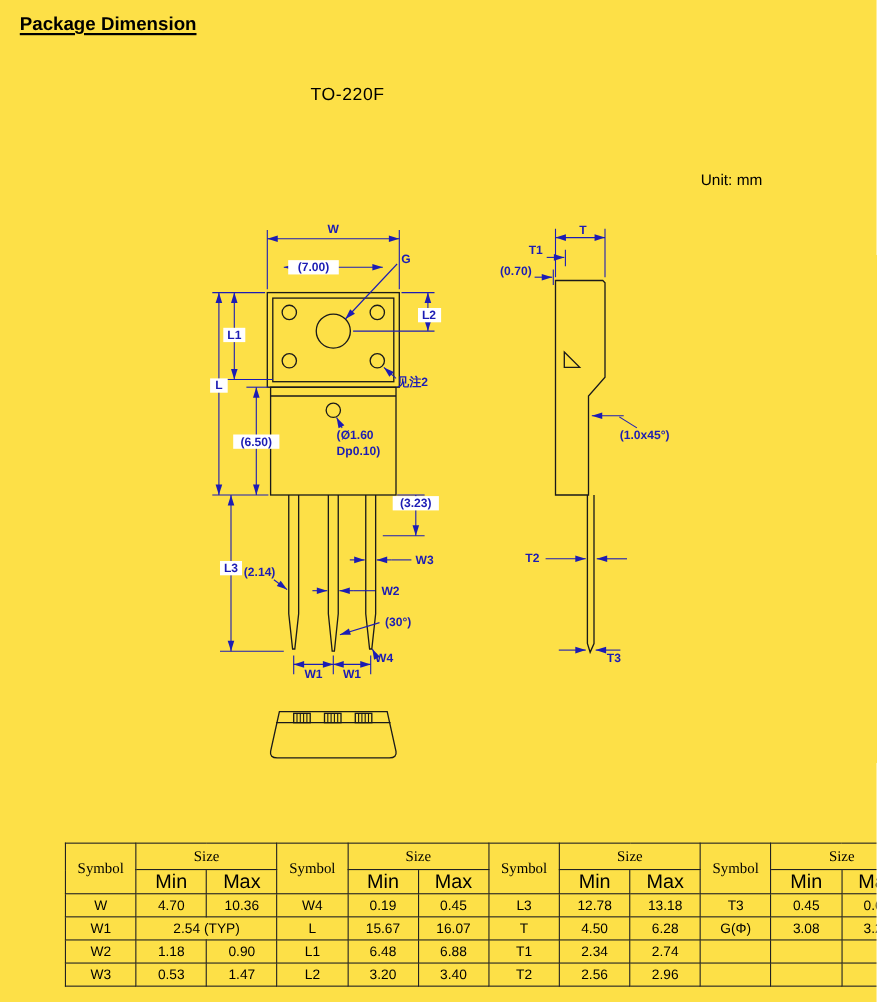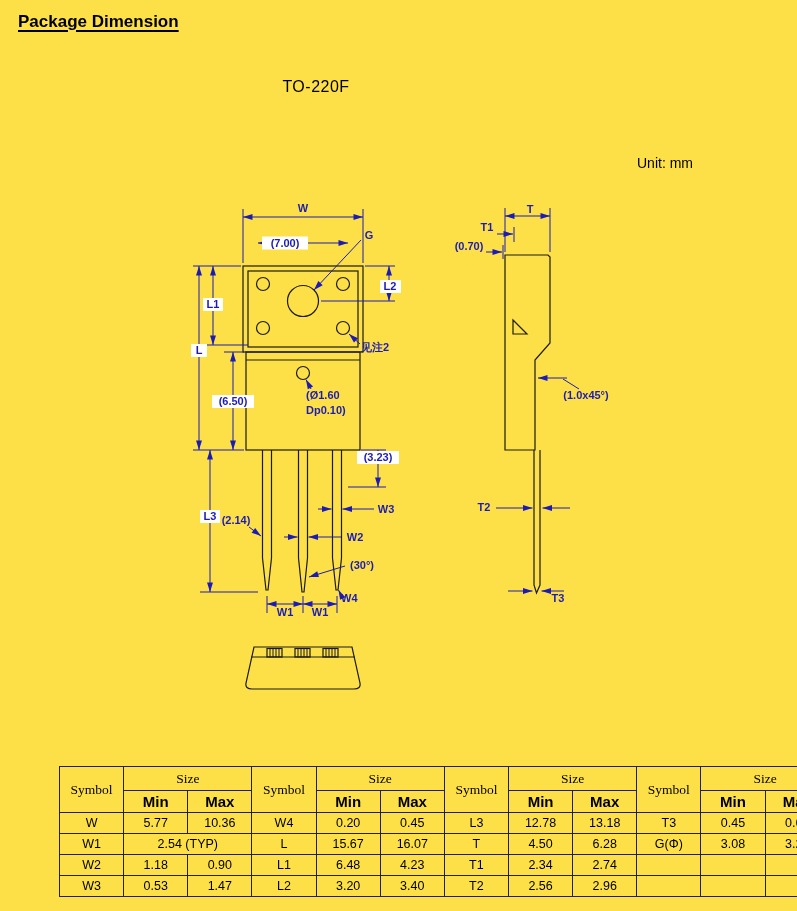--- a/index.html
+++ b/index.html
@@ -35,21 +35,21 @@
     position:absolute; left:59px; top:766px; width:771px;
     border-collapse:collapse; table-layout:fixed;
   }
   table.dim-table th, table.dim-table td {
     border:1px solid #222; text-align:center; vertical-align:middle;
     padding:0; overflow:hidden; white-space:nowrap;
   }
   table.dim-table th.serif {
     font-family:"Liberation Serif", serif; font-weight:normal; font-size:13.5px; height:23px;
   }
-  table.dim-table th.mm { font-weight:bold; font-size:15px; height:21px; }
+  table.dim-table th.mm { font-weight:normal; font-size:18px; height:21px; }
   table.dim-table td { font-size:12.5px; height:20px; }
 </style>
 </head>
 <body>
 
 <div class="page">
 
   <div class="doc-title">Package Dimension</div>
   <div class="pkg-name">TO-220F</div>
   <div class="unit-note">Unit: mm</div>
@@ -252,24 +252,24 @@
         <th class="mm">Max</th>
         <th class="mm">Min</th>
         <th class="mm">Max</th>
         <th class="mm">Min</th>
         <th class="mm">Max</th>
       </tr>
     </thead>
     <tbody>
         <tr>
           <td>W</td>
-          <td>5.77</td>
+          <td>4.70</td>
           <td>10.36</td>
           <td>W4</td>
-          <td>0.20</td>
+          <td>0.19</td>
           <td>0.45</td>
           <td>L3</td>
           <td>12.78</td>
           <td>13.18</td>
           <td>T3</td>
           <td>0.45</td>
           <td>0.60</td>
         </tr>
         <tr>
           <td>W1</td>
@@ -283,21 +283,21 @@
           <td>G(Φ)</td>
           <td>3.08</td>
           <td>3.28</td>
         </tr>
         <tr>
           <td>W2</td>
           <td>1.18</td>
           <td>0.90</td>
           <td>L1</td>
           <td>6.48</td>
-          <td>4.23</td>
+          <td>6.88</td>
           <td>T1</td>
           <td>2.34</td>
           <td>2.74</td>
           <td></td>
           <td></td>
           <td></td>
         </tr>
         <tr>
           <td>W3</td>
           <td>0.53</td>

